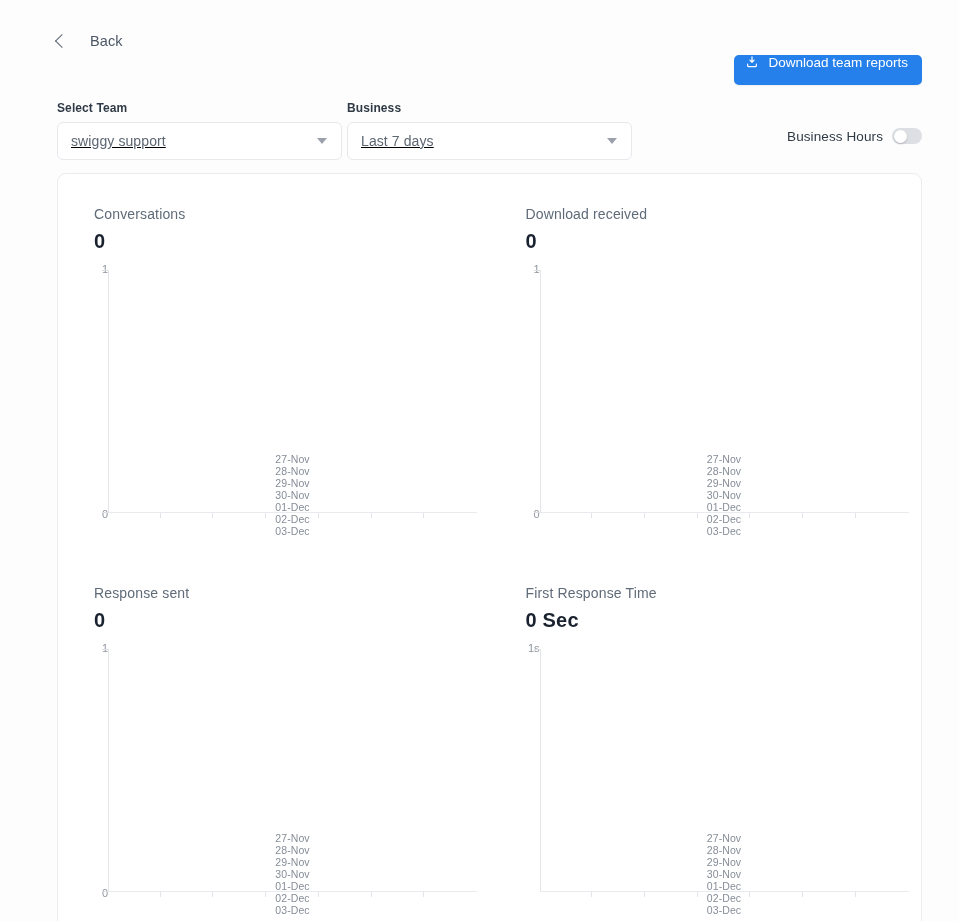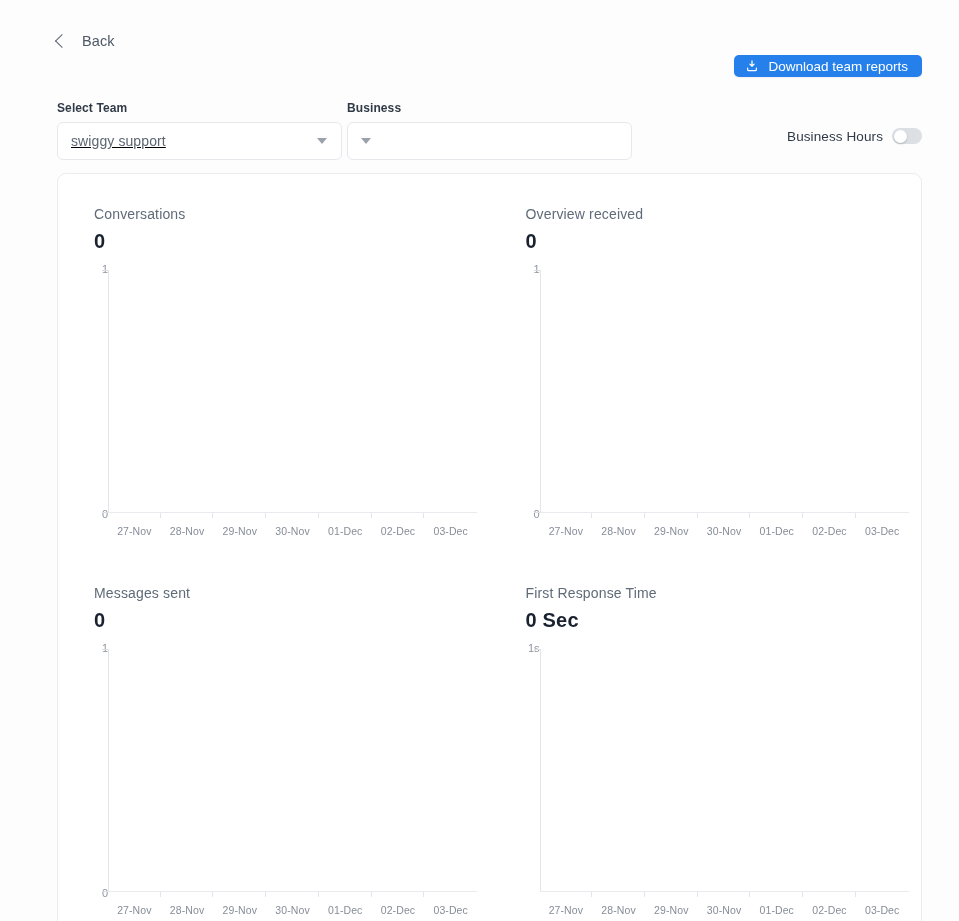--- a/index.html
+++ b/index.html
@@ -9,43 +9,43 @@
     background: #fdfdfd;
     font-family: "Liberation Sans", sans-serif;
     -webkit-font-smoothing: antialiased;
     overflow: hidden;
   }
   .page { position: relative; width: 959px; height: 921px; background: #fdfdfd; }
 
   
   .back-row {
     position: absolute; left: 57px; top: 33px;
-    display: flex; align-items: center; gap: 15px;
+    display: flex; align-items: center; gap: 23px;
     cursor: pointer;
   }
   .back-chevron {
     width: 10px; height: 10px;
     border-left: 1.6px solid #5b6673;
     border-bottom: 1.6px solid #5b6673;
     transform: rotate(45deg);
     margin-top: 0px;
   }
   .back-label { font-size: 14.5px; color: #4d5866; letter-spacing: .1px; }
 
   .page-title {
     position: absolute; left: 57px; top: 55px;
     font-size: 22.5px; color: #212b36; font-weight: 500; letter-spacing: .1px;
   }
 
   .download-btn {
     position: absolute; right: 37px; top: 55px;
-    height: 22px; padding: 0 14px 0 11px;
+    height: 30px; padding: 0 14px 0 11px;
     background: #2680eb; color: #ffffff;
     border: none; border-radius: 5px;
-    display: flex; align-items: center; gap: 9px;
+    display: flex; align-items: flex-start; gap: 9px;
     font-size: 13.5px; font-family: "Liberation Sans", sans-serif;
     cursor: pointer; box-shadow: 0 1px 2px rgba(16,24,40,.06);
   }
   .download-btn svg { display:block; }
 
   
   .filter-label {
     position: absolute; font-size: 12px; color: #2f3a46; font-weight: 700;
     letter-spacing: .1px;
   }
@@ -134,20 +134,21 @@
     display: flex;
   }
   .plot .x-ticks .seg { flex: 1; position: relative; }
   .plot .x-ticks .seg::after {
     content: ""; position: absolute; right: 0; top: 0; width: 1px; height: 5px; background: #e3e5e9;
   }
   .plot .x-ticks .seg:last-child::after { display: none; }
   .plot .x-labels {
     position: absolute; left: 14px; right: 0; bottom: -24px;
     display: flex;
+    flex-direction: column;
   }
   .plot .x-labels span {
     flex: 1; text-align: center; font-size: 10.5px; color: #868d98; letter-spacing: .1px;
   }
   .plot.no-zero .x-axis { left: 14px; }
 </style>
 </head>
 <body>
 
 <div class="page">
@@ -169,20 +170,21 @@
   </button>
 
   <div class="filter-label" id="lbl-team">Select Team</div>
   <div class="select" id="sel-team">
     <span class="select-value">swiggy support</span>
     <span class="caret"></span>
   </div>
 
   <div class="filter-label" id="lbl-duration">Business</div>
   <div class="select" id="sel-duration">
+    <span class="select-value">Last 7 days</span>
     <span class="caret"></span>
   </div>
 
   <div class="bh-wrap">
     <span class="bh-label">Business Hours</span>
     <span class="toggle">
       <span class="knob"></span>
     </span>
   </div>
 
@@ -214,21 +216,21 @@
             <span>29-Nov</span>
             <span>30-Nov</span>
             <span>01-Dec</span>
             <span>02-Dec</span>
             <span>03-Dec</span>
           </span>
         </div>
       </div>
 
       <div class="chart-block">
-        <div class="chart-title">Overview received</div>
+        <div class="chart-title">Download received</div>
         <div class="chart-value">0</div>
         <div class="plot">
           <span class="y-top-label">1</span>
           <span class="y-tick-top"></span>
           <span class="y-bot-label">0</span>
           <span class="y-tick-bot"></span>
           <span class="y-axis"></span>
           <span class="x-axis"></span>
           <span class="x-ticks">
             <span class="seg"></span>
@@ -245,21 +247,21 @@
             <span>29-Nov</span>
             <span>30-Nov</span>
             <span>01-Dec</span>
             <span>02-Dec</span>
             <span>03-Dec</span>
           </span>
         </div>
       </div>
 
       <div class="chart-block">
-        <div class="chart-title">Messages sent</div>
+        <div class="chart-title">Response sent</div>
         <div class="chart-value">0</div>
         <div class="plot">
           <span class="y-top-label">1</span>
           <span class="y-tick-top"></span>
           <span class="y-bot-label">0</span>
           <span class="y-tick-bot"></span>
           <span class="y-axis"></span>
           <span class="x-axis"></span>
           <span class="x-ticks">
             <span class="seg"></span>

